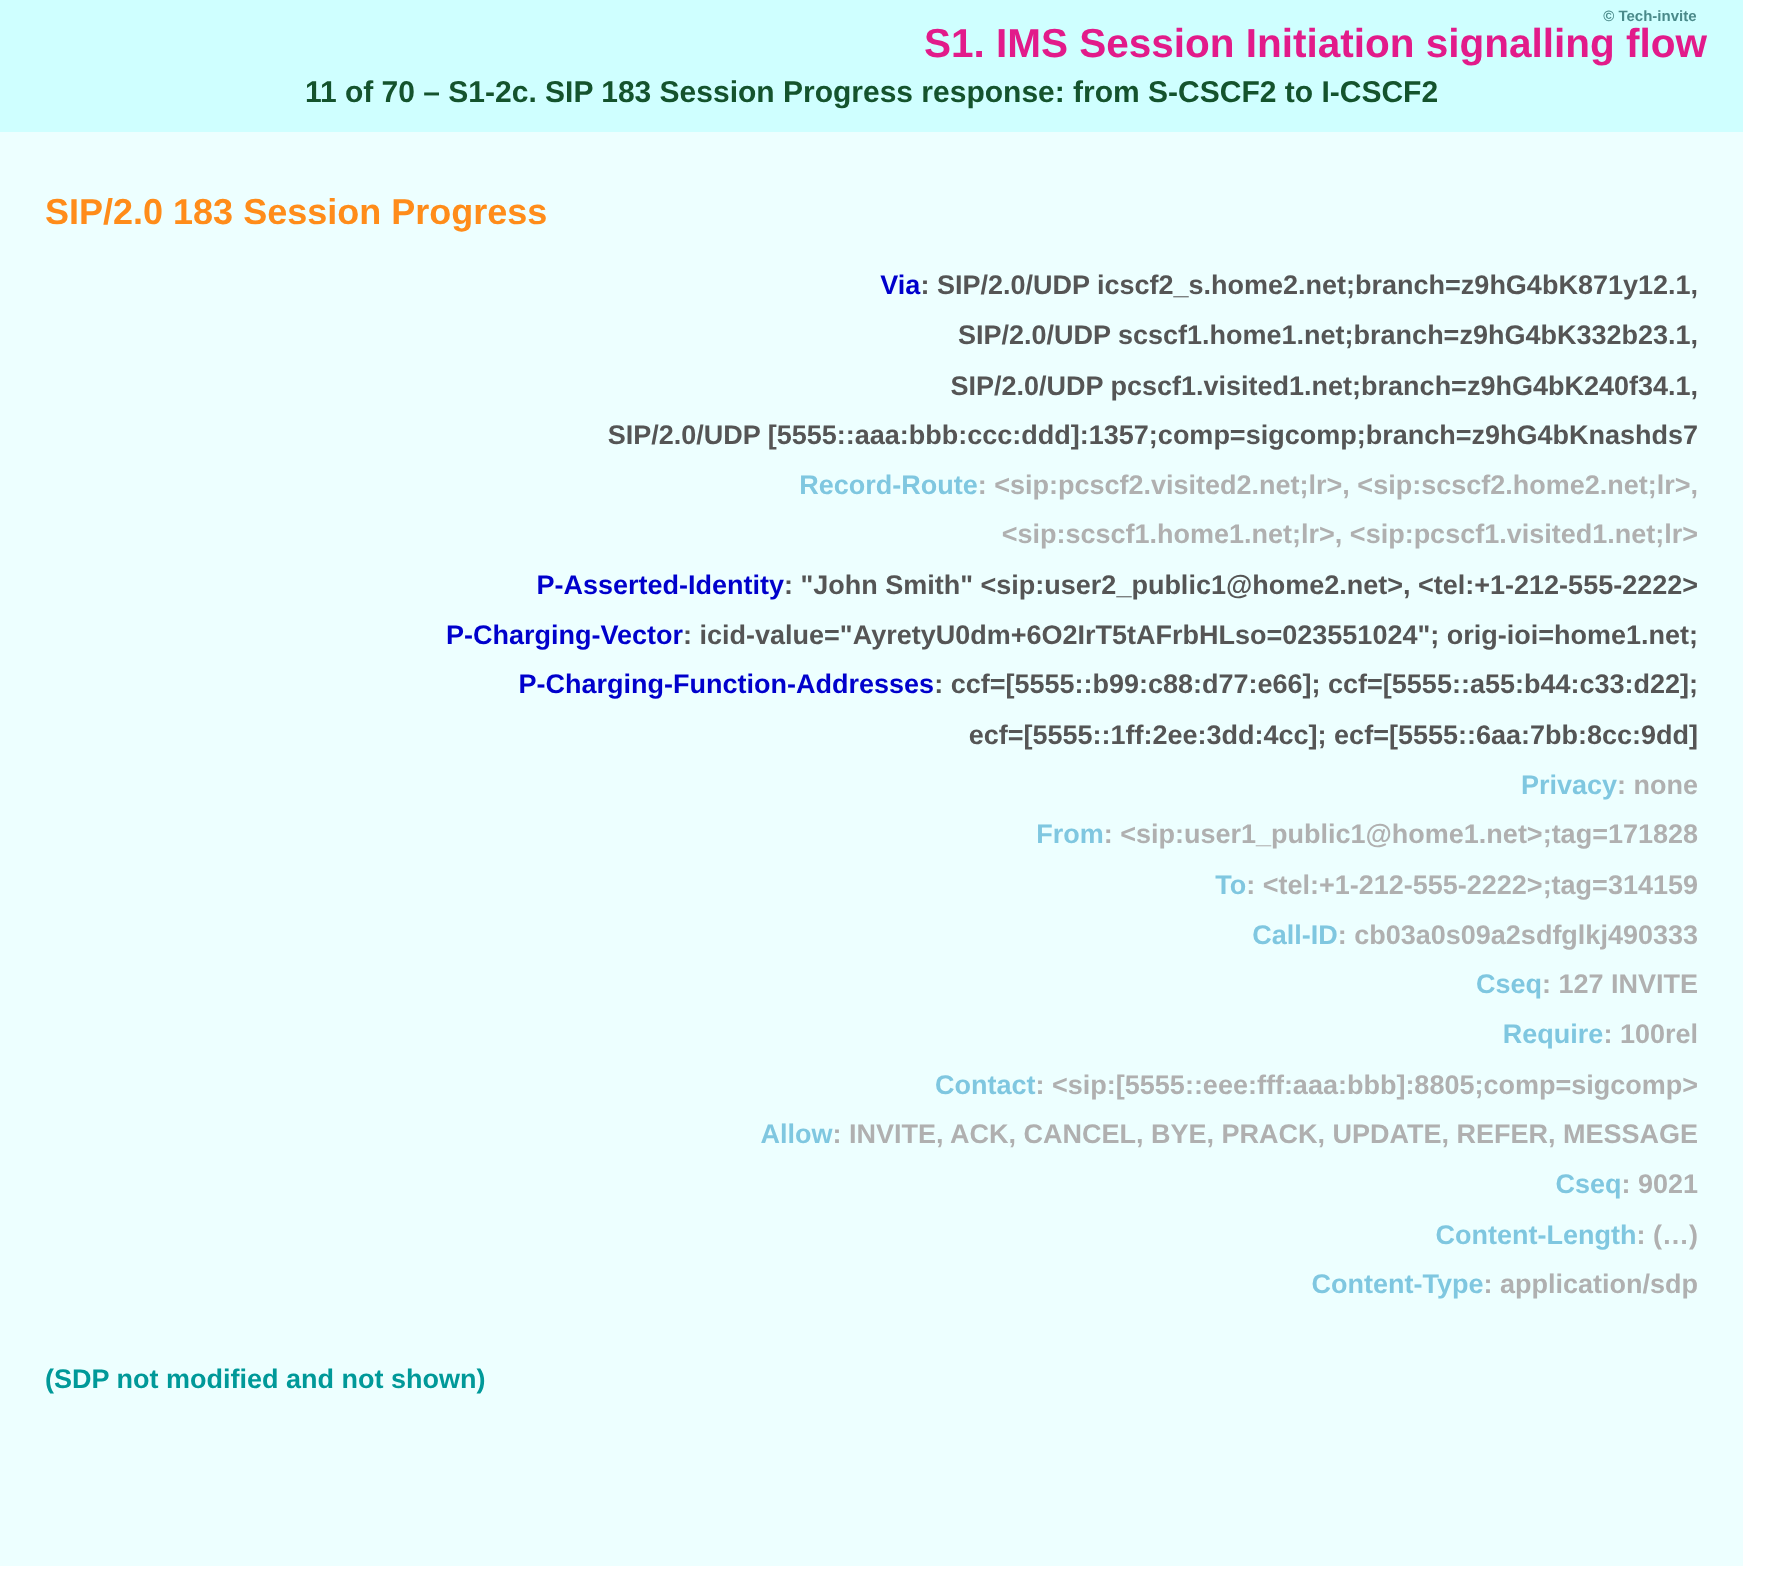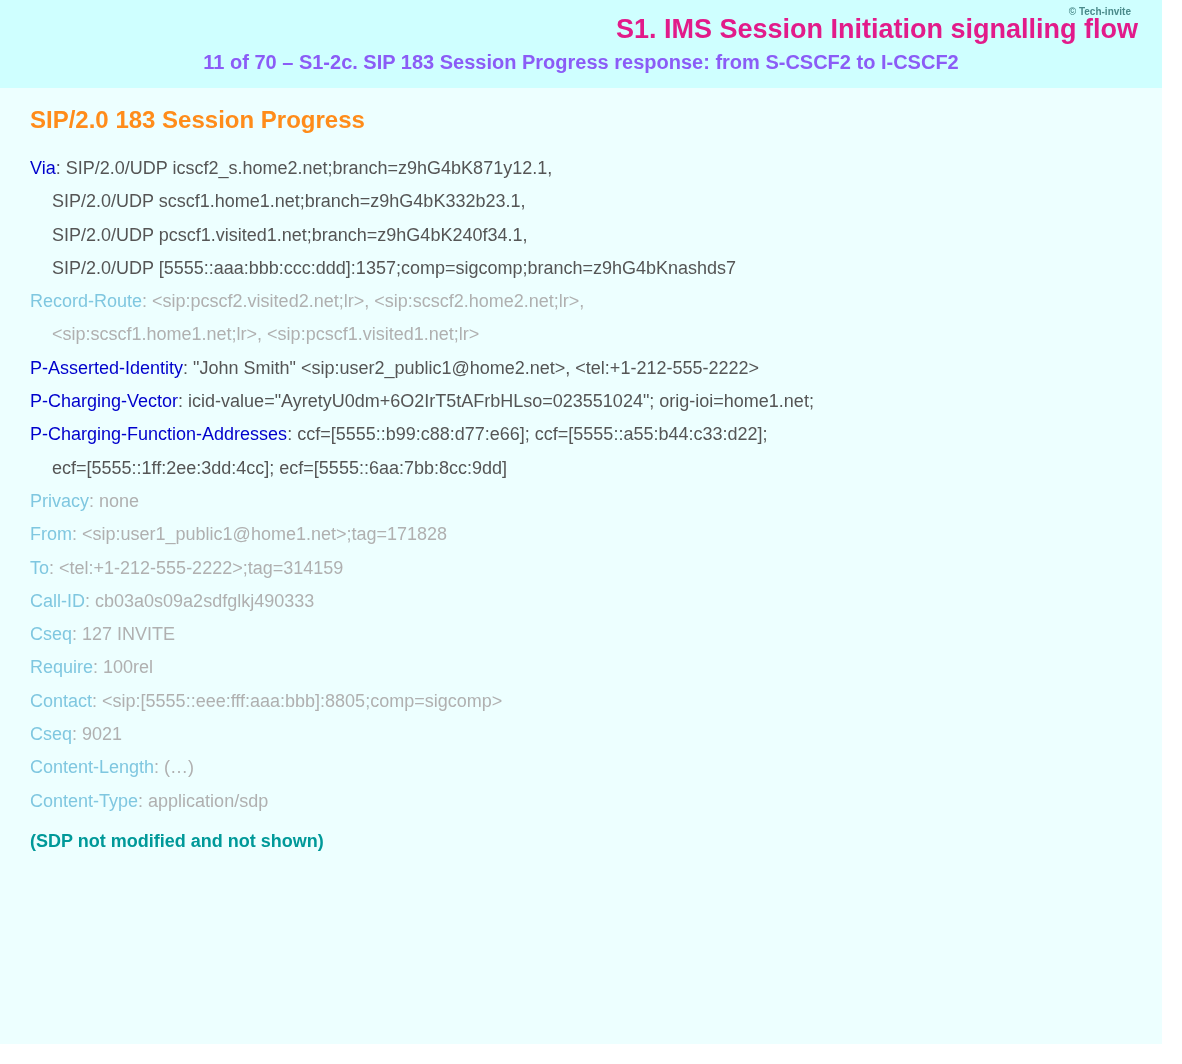--- a/index.html
+++ b/index.html
@@ -33,51 +33,52 @@
   }
   .title-main {
     font-size: 27px;
     color: #e21b8a;
     font-weight: bold;
     margin: 0 0 6px 0;
     text-align: right;
   }
   .title-sub {
     font-size: 20px;
-    color: #8b5cf6;
+    color: #14532d;
     font-weight: bold;
     margin: 0;
   }
   .content {
-    padding: 18px 30px 30px 30px;
+    padding: 40px 30px 30px 30px;
   }
   .status-line {
     font-size: 24px;
     color: #ff8c1a;
     font-weight: bold;
     margin: 0 0 18px 0;
   }
   .hdr-line {
     font-size: 18px;
-    font-weight: normal;
+    font-weight: bold;
     line-height: 1.85;
     margin: 0;
+    text-align: right;
   }
   .hdr-name-dark { color: #0000cc; }
   .hdr-name-light { color: #7fc7e0; }
   .hdr-val-dark { color: #555555; }
   .hdr-val-light { color: #b0b0b0; }
   .colon-dark { color: #555555; }
   .colon-light { color: #b0b0b0; }
   .indent { padding-left: 22px; }
   .note {
     font-size: 18px;
     font-weight: bold;
     color: #009999;
-    margin-top: 13px;
+    margin-top: 36px;
   }
 </style>
 </head>
 <body>
 
 <div class="page">
 
   <div class="header">
     <div class="copyright">© Tech-invite</div>
     <div class="title-main">S1. IMS Session Initiation signalling flow</div>
@@ -134,20 +135,23 @@
     </div>
 
     <div class="hdr-line">
       <span class="hdr-name-light">Require</span><span class="colon-light">: </span><span class="hdr-val-light">100rel</span>
     </div>
 
     <div class="hdr-line">
       <span class="hdr-name-light">Contact</span><span class="colon-light">: </span><span class="hdr-val-light">&lt;sip:[5555::eee:fff:aaa:bbb]:8805;comp=sigcomp&gt;</span>
     </div>
 
+    <div class="hdr-line">
+      <span class="hdr-name-light">Allow</span><span class="colon-light">: </span><span class="hdr-val-light">INVITE, ACK, CANCEL, BYE, PRACK, UPDATE, REFER, MESSAGE</span>
+    </div>
 
     <div class="hdr-line">
       <span class="hdr-name-light">Cseq</span><span class="colon-light">: </span><span class="hdr-val-light">9021</span>
     </div>
 
     <div class="hdr-line">
       <span class="hdr-name-light">Content-Length</span><span class="colon-light">: </span><span class="hdr-val-light">(…)</span>
     </div>
 
     <div class="hdr-line">

